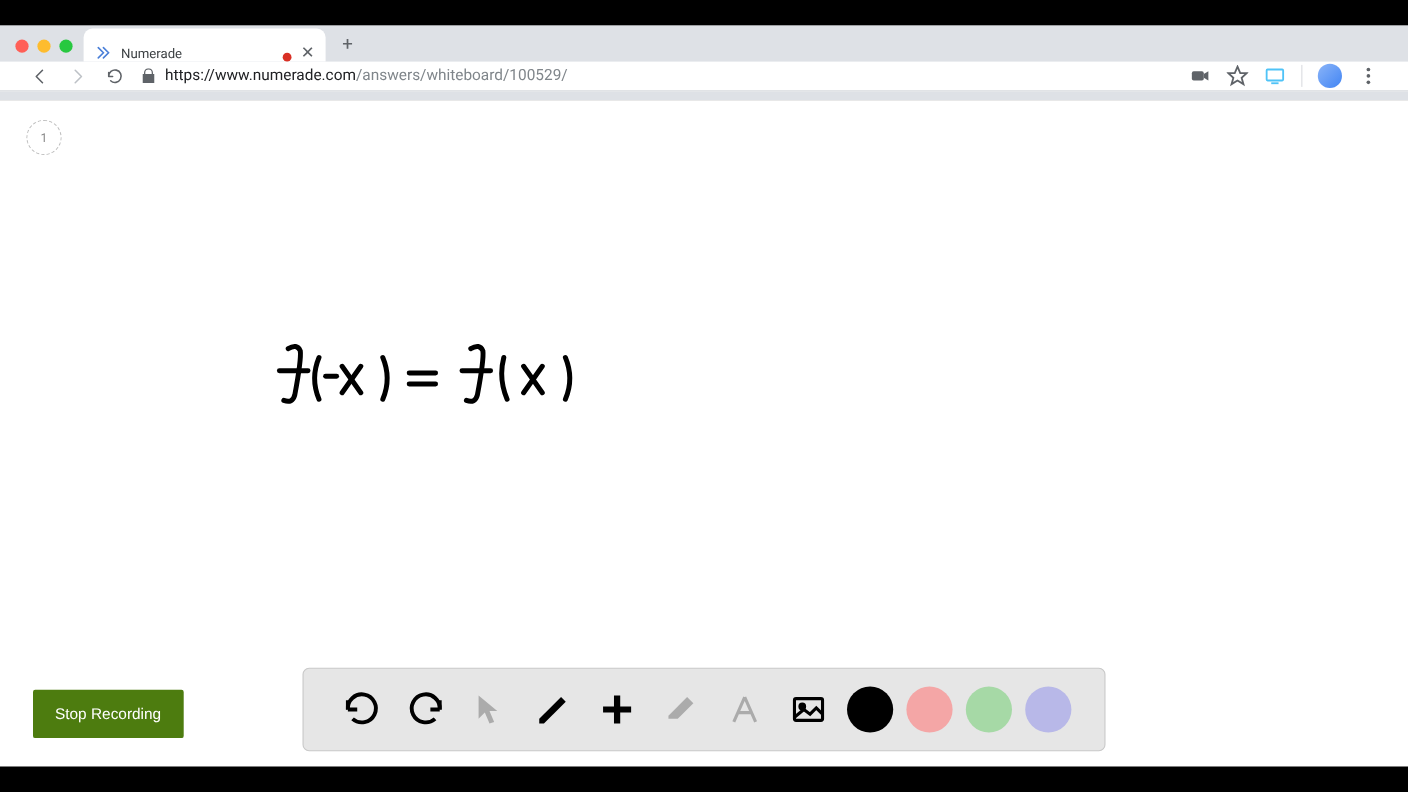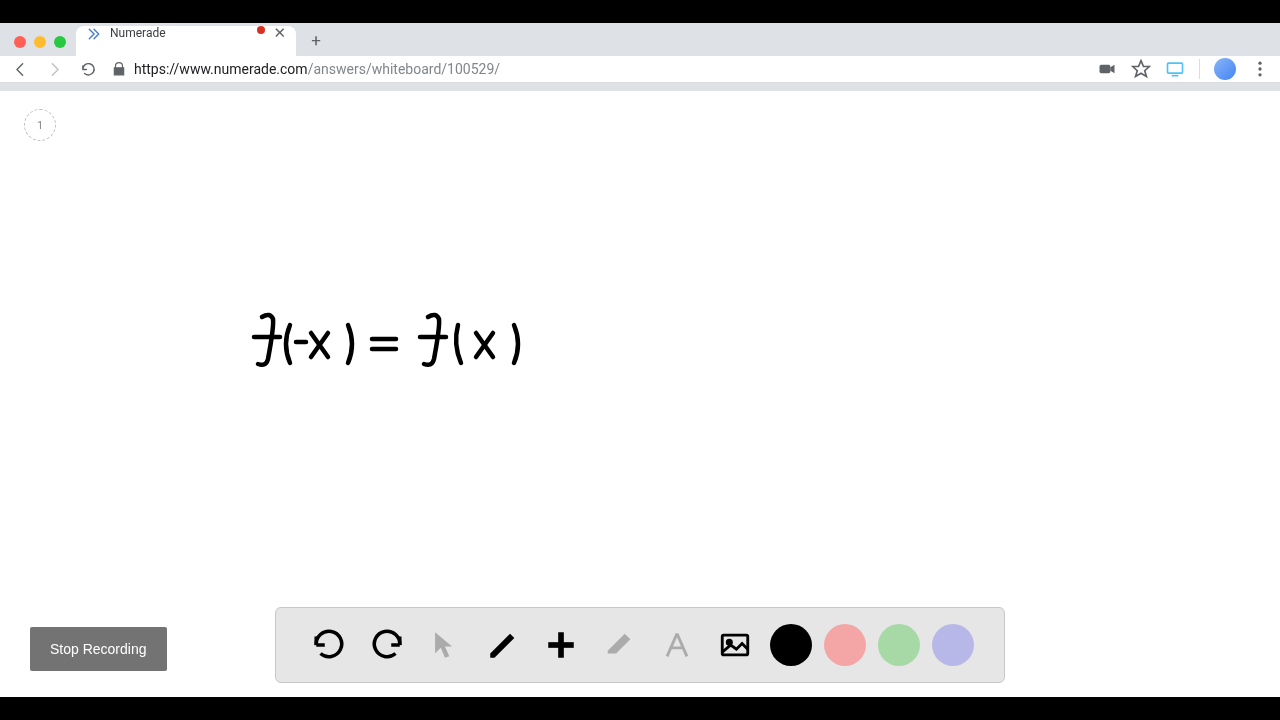--- a/index.html
+++ b/index.html
@@ -10,29 +10,29 @@
     
     .browser-chrome { background: #dee1e6; height: 68px; }
     
     .tab-bar { height: 33px; display: flex; align-items: flex-end; padding-left: 8px; }
     .traffic-lights { display: flex; gap: 8px; padding: 0 10px 8px 6px; align-items: center; }
     .light { width: 12px; height: 12px; border-radius: 50%; }
     .light.red { background: #ff5f57; }
     .light.yellow { background: #febc2e; }
     .light.green { background: #28c840; }
     
-    .tab { background: #fff; height: 30px; border-radius: 8px 8px 0 0; display: flex; align-items: flex-start; padding: 0 10px; gap: 8px; min-width: 220px; font-size: 12px; color: #3c4043; }
+    .tab { background: #fff; height: 30px; border-radius: 8px 8px 0 0; display: flex; align-items: flex-end; padding: 0 10px; gap: 8px; min-width: 220px; font-size: 12px; color: #3c4043; }
     .tab-favicon { width: 16px; height: 16px; display: flex; align-items: center; justify-content: center; }
     .tab-favicon svg { width: 14px; height: 14px; }
     .tab-title { flex: 1; }
     .tab-rec { width: 8px; height: 8px; border-radius: 50%; background: #d93025; }
     .tab-close { color: #5f6368; font-size: 15px; line-height: 1; cursor: pointer; }
     .new-tab { width: 28px; height: 28px; display: flex; align-items: center; justify-content: center; color: #5f6368; font-size: 17px; margin-left: 6px; margin-bottom: 2px; cursor: pointer; }
     
-    .url-bar { background: #fff; height: 27px; display: flex; align-items: center; padding: 0 10px; gap: 14px; border-bottom: 1px solid #dadce0; }
+    .url-bar { background: #fff; height: 27px; display: flex; align-items: center; padding: 0 26px; gap: 14px; border-bottom: 1px solid #dadce0; }
     .nav-btn { width: 20px; height: 20px; display: flex; align-items: center; justify-content: center; color: #5f6368; cursor: pointer; }
     .nav-btn.disabled { color: #bdc1c6; }
     .nav-btn svg { width: 17px; height: 17px; }
     .url-field { flex: 1; display: flex; align-items: center; gap: 8px; font-size: 14px; color: #5f6368; }
     .url-lock { width: 14px; height: 14px; }
     .url-text { color: #202124; }
     .url-text .path { color: #80868b; }
     .right-icons { display: flex; align-items: center; gap: 14px; }
     .right-icons > * { width: 20px; height: 20px; display: flex; align-items: center; justify-content: center; color: #5f6368; }
     .avatar { width: 22px; height: 22px; border-radius: 50%; background: linear-gradient(135deg, #8ab4f8, #4285f4); }
@@ -40,21 +40,21 @@
     
     .content { background: #fff; height: 606px; position: relative; }
     
     .page-indicator { position: absolute; top: 18px; left: 24px; width: 32px; height: 32px; border: 1px dashed #c0c0c0; border-radius: 50%; display: flex; align-items: center; justify-content: center; font-size: 11px; color: #888; }
     
     .question { position: absolute; top: 100px; left: 24px; right: 24px; font-family: Georgia, "Times New Roman", serif; font-size: 25px; line-height: 1.5; color: #000; }
     
     .handwriting { position: absolute; top: 218px; left: 248px; }
     .handwriting svg { width: 300px; height: 70px; }
     
-    .stop-btn { position: absolute; bottom: 26px; left: 30px; background: #737373; color: #fff; border: none; padding: 14px 20px; font-size: 14px; font-weight: 500; cursor: pointer; border-radius: 2px; }
+    .stop-btn { position: absolute; bottom: 26px; left: 30px; background: #4d7c0f; color: #fff; border: none; padding: 14px 20px; font-size: 14px; font-weight: 500; cursor: pointer; border-radius: 2px; }
     
     .toolbar { position: absolute; bottom: 14px; left: 50%; transform: translateX(-50%); width: 730px; height: 76px; background: #e6e6e6; border: 1px solid #c8c8c8; border-radius: 6px; display: flex; align-items: center; justify-content: space-evenly; padding: 0 18px; }
     .tool-btn { width: 46px; height: 46px; display: flex; align-items: center; justify-content: center; cursor: pointer; }
     .tool-btn svg { width: 34px; height: 34px; }
     .tool-btn.dim svg { opacity: 0.25; }
     .color-swatch { width: 42px; height: 42px; border-radius: 50%; cursor: pointer; }
     .color-black { background: #000; }
     .color-pink { background: #f4a6a6; }
     .color-green { background: #a6d9a6; }
     .color-purple { background: #b8b8e8; }

